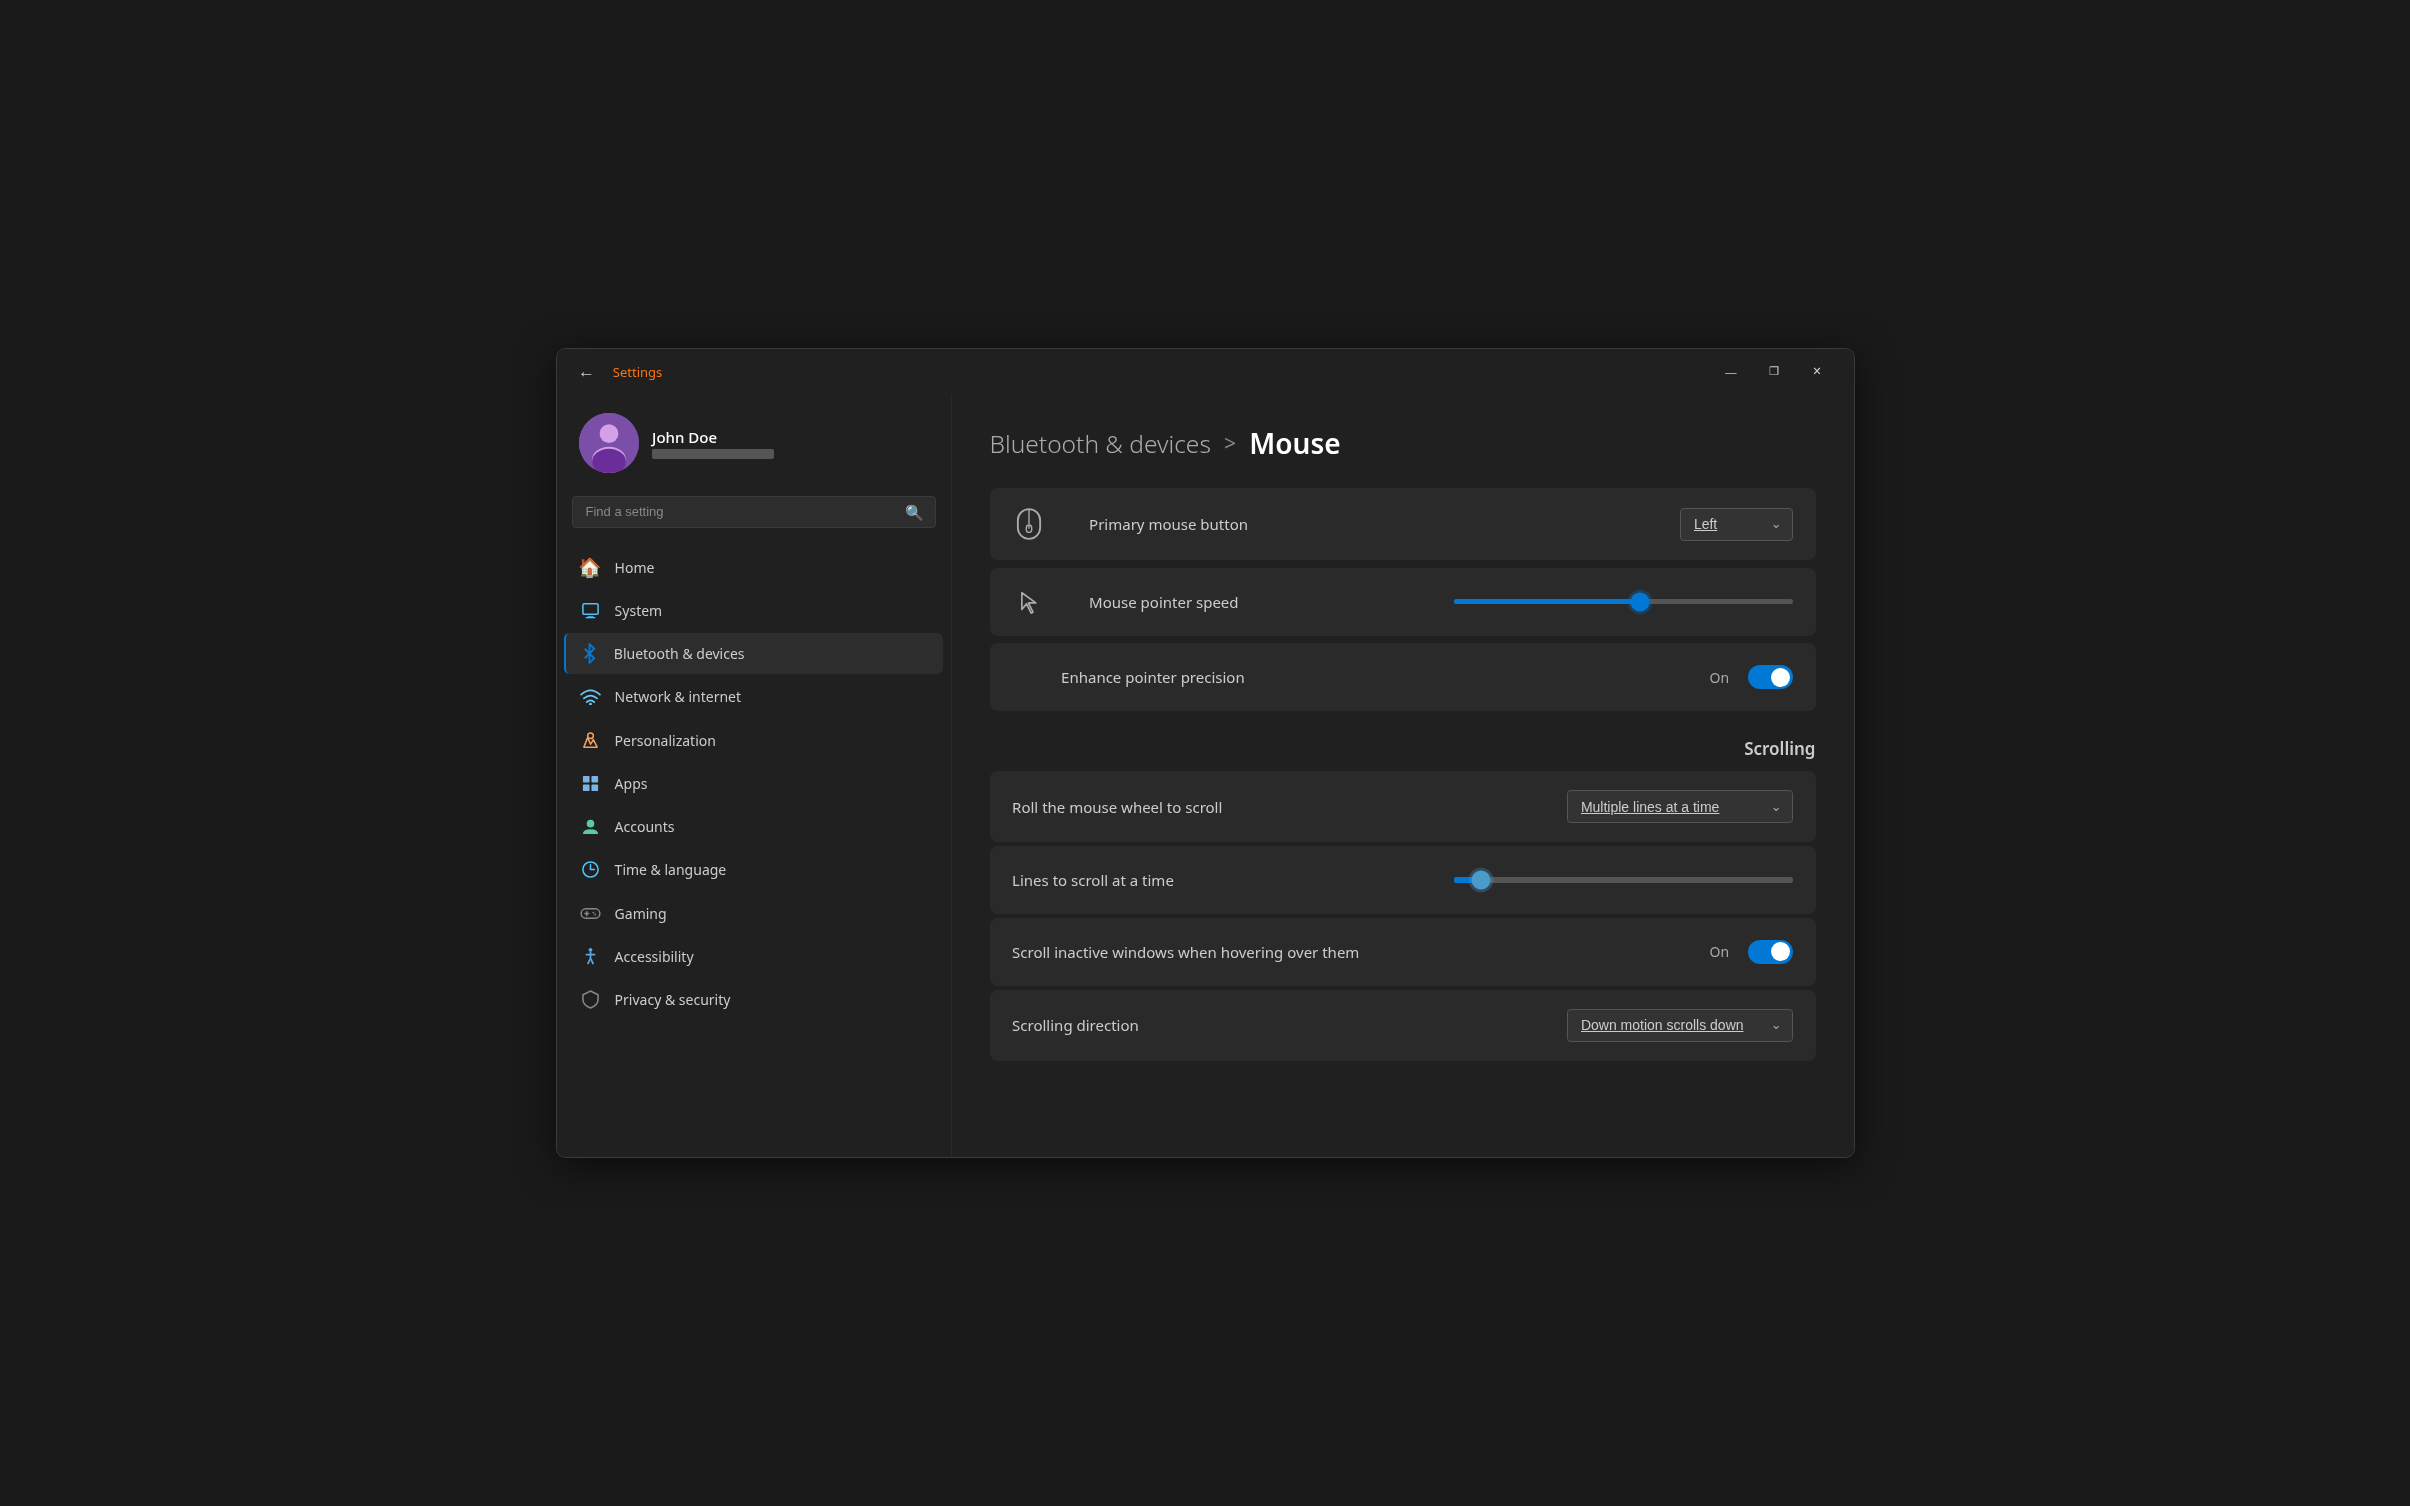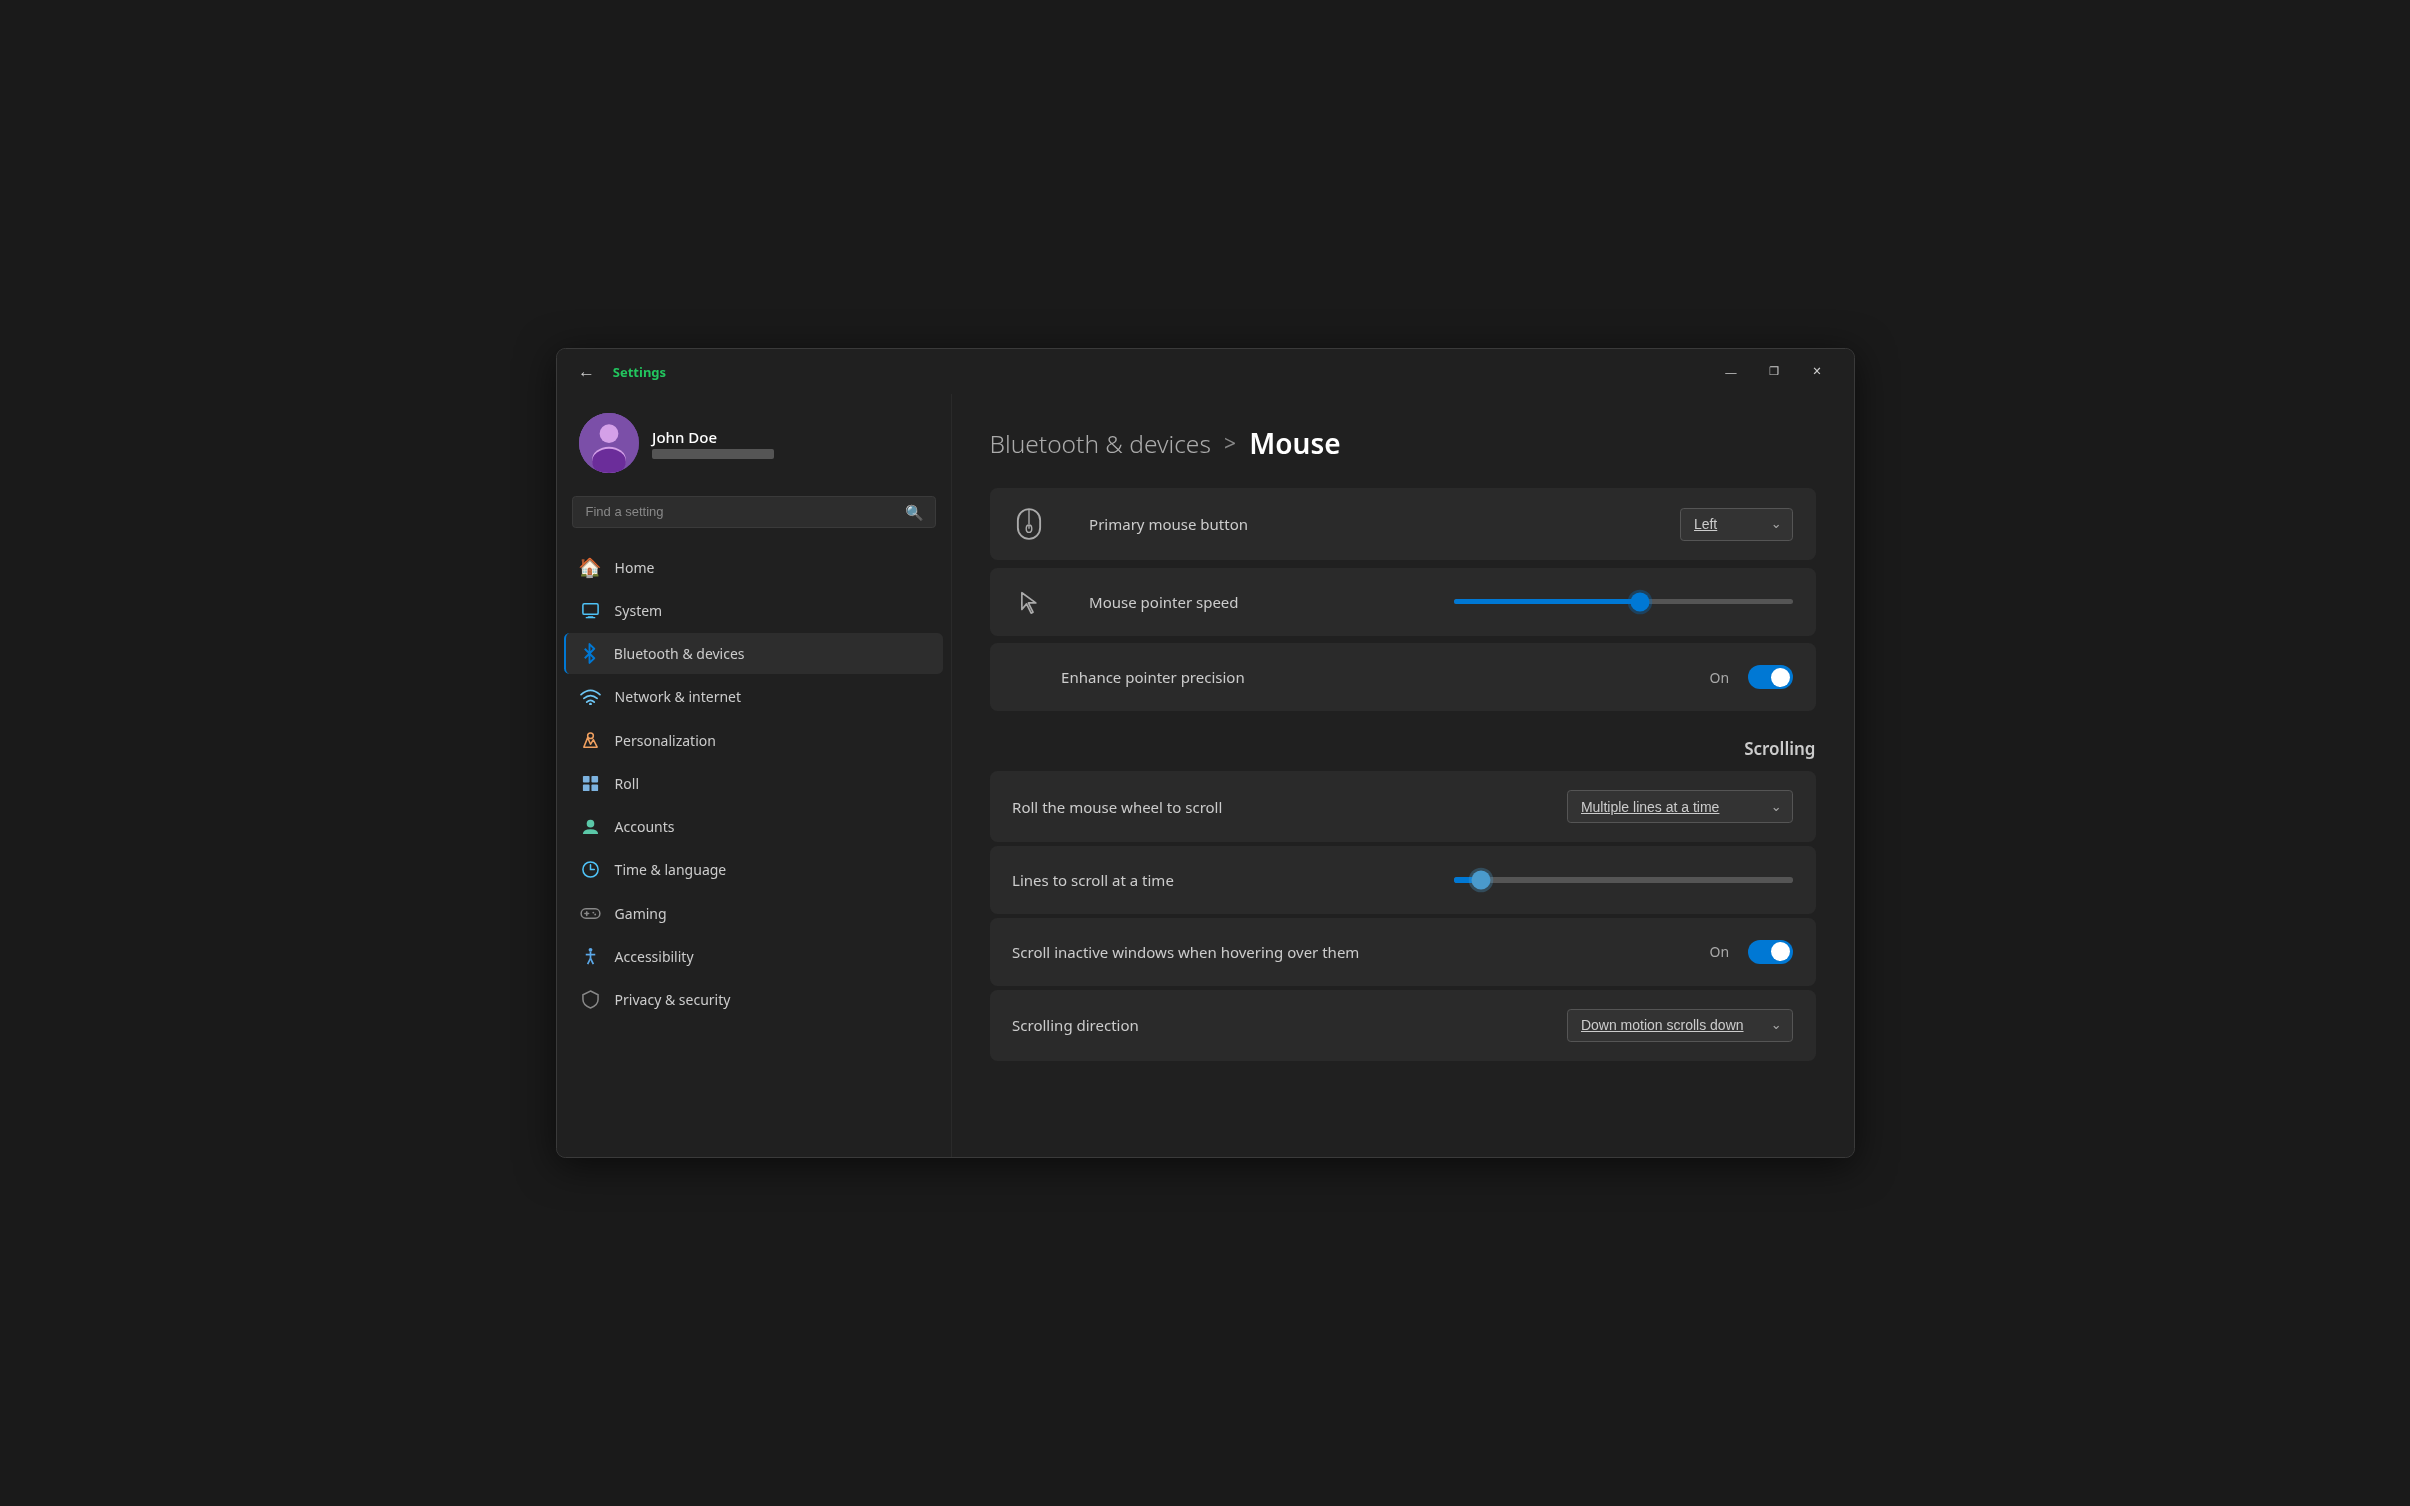--- a/index.html
+++ b/index.html
@@ -40,23 +40,23 @@
       width: 30px; height: 30px;
       border-radius: 3.8px;
       border: none;
       background: transparent;
       color: #cccccc;
       font-size: 17px;
       cursor: pointer;
       display: flex; align-items: center; justify-content: center;
     }
     .titlebar-title {
-      color: #22c55e;
+      color: #f97316;
       font-size: 13px;
-      font-weight: 700;
+      font-weight: 400;
     }
     .titlebar-controls {
       display: flex;
       gap: 0;
     }
     .ctrl-btn {
       width: 43px; height: 30px;
       background: transparent;
       border: none;
       color: #cccccc;
@@ -375,21 +375,21 @@
         </li>
         <li class="nav-item">
           <span class="nav-icon icon-apps">
             <svg width="19" height="19" viewBox="0 0 20 20">
                 <rect x="2" y="2" width="7" height="7" rx="1" fill="#7db3e0"></rect>
                 <rect x="11" y="2" width="7" height="7" rx="1" fill="#7db3e0"></rect>
                 <rect x="2" y="11" width="7" height="7" rx="1" fill="#7db3e0"></rect>
                 <rect x="11" y="11" width="7" height="7" rx="1" fill="#7db3e0"></rect>
               </svg>
           </span>
-          <span>Roll</span>
+          <span>Apps</span>
         </li>
         <li class="nav-item">
           <span class="nav-icon icon-accounts">
             <svg width="19" height="19" viewBox="0 0 20 20">
                 <circle cx="10" cy="7" r="4" fill="#5bc8a8"></circle>
                 <path d="M2 18 Q2 13 10 13 Q18 13 18 18" fill="#5bc8a8"></path>
               </svg>
           </span>
           <span>Accounts</span>
         </li>

